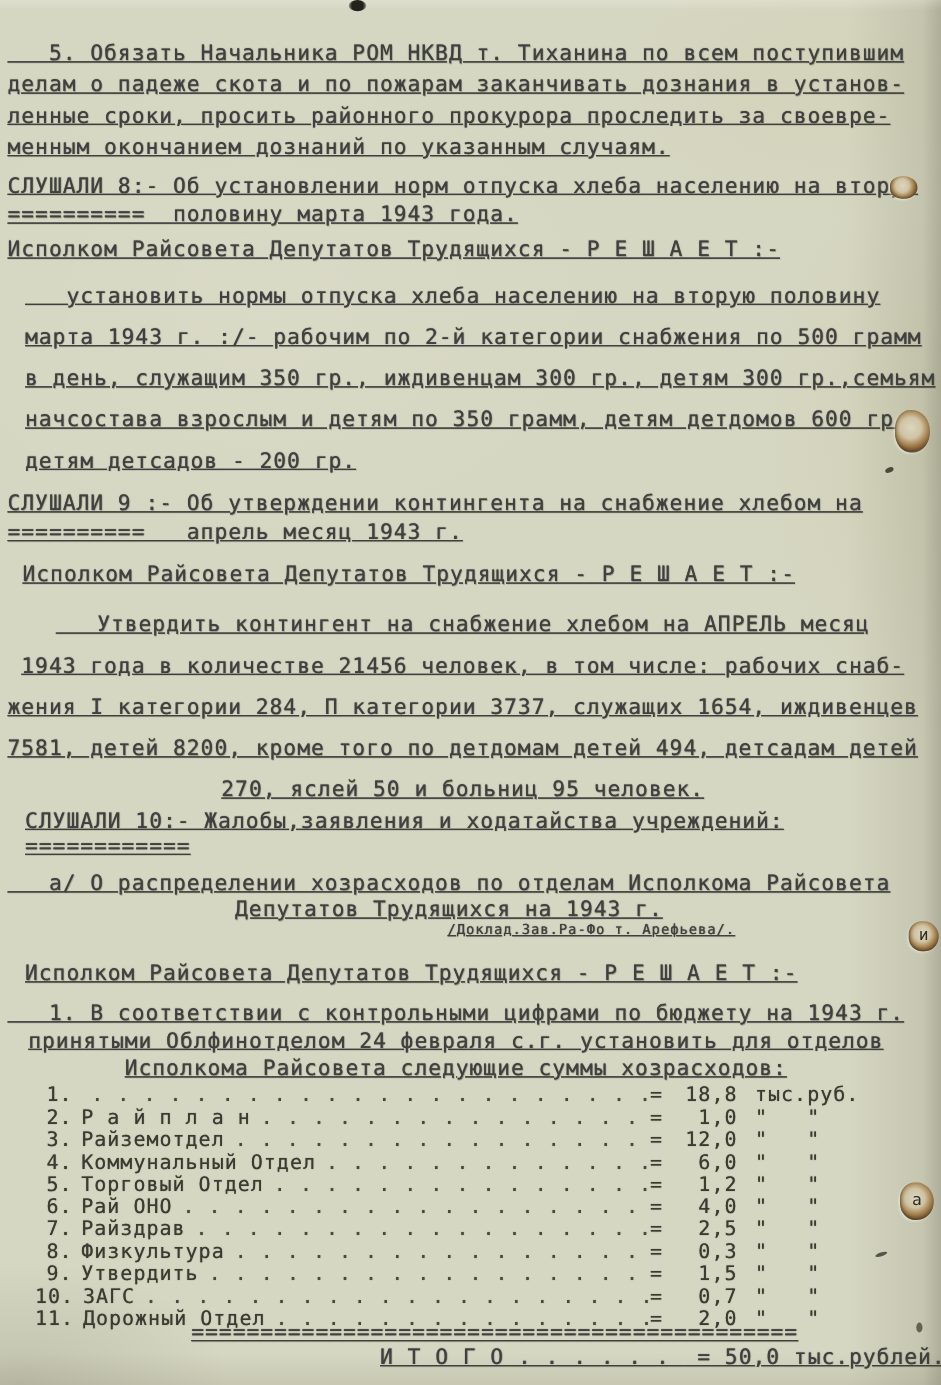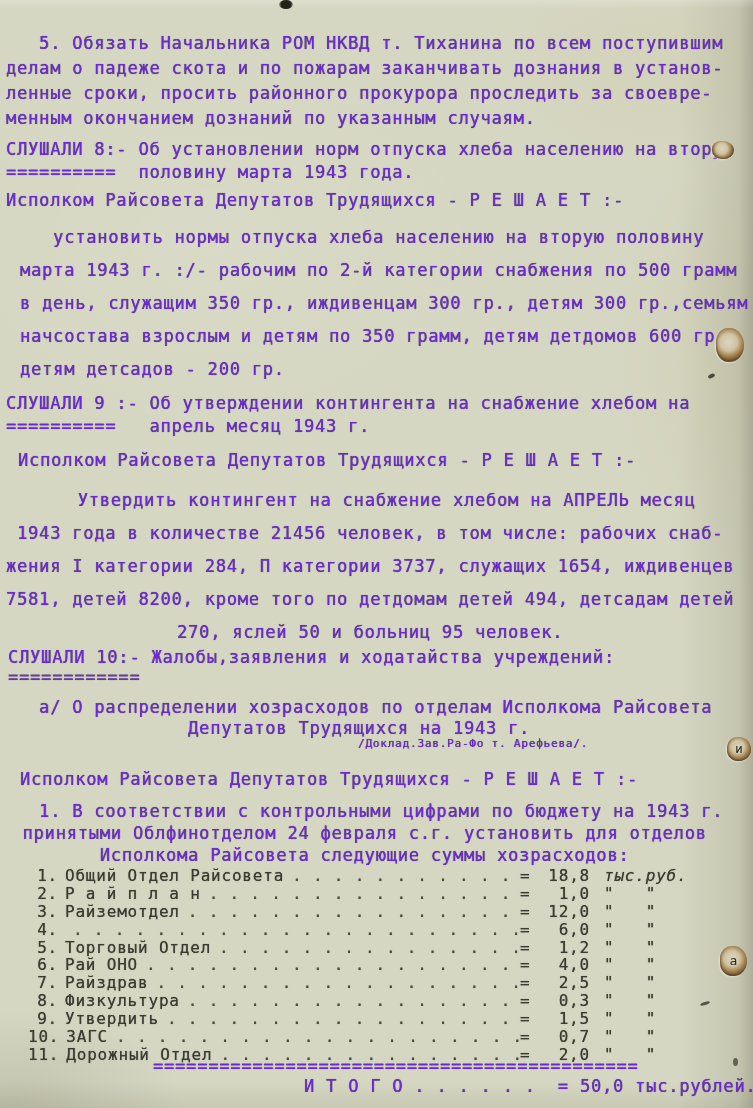--- a/index.html
+++ b/index.html
@@ -15,34 +15,35 @@
       linear-gradient(to right, rgba(255,255,255,0) 90%, rgba(96,94,70,0.14) 98%, rgba(70,68,50,0.28) 100%),
       linear-gradient(to top, rgba(92,90,66,0.12), rgba(92,90,66,0) 26px),
       radial-gradient(ellipse 260px 160px at 88% 6%, rgba(190,170,120,0.10), rgba(190,170,120,0) 70%),
       radial-gradient(ellipse 200px 340px at 99% 32%, rgba(170,150,100,0.10), rgba(170,150,100,0) 70%),
       radial-gradient(ellipse 240px 140px at 2% 100%, rgba(80,80,58,0.16), rgba(80,80,58,0) 70%),
       radial-gradient(ellipse 420px 300px at 28% 22%, rgba(255,255,255,0.08), rgba(255,255,255,0) 70%),
       #d6d7c2;
   }
   .txt{
     position:absolute;white-space:pre;
-    color:#6d28d9;font-size:17px;letter-spacing:0.8px;
+    color:#404040;font-size:17px;letter-spacing:0.8px;
     text-shadow:0 0 0.8px rgba(48,49,40,0.75), 0.6px 0.4px 0.6px rgba(48,49,40,0.30);
+    text-decoration:underline;
   }
   .lh25{line-height:25px;} .lh23{line-height:23px;} .lh33{line-height:33px;}
   .lh21{line-height:21px;text-align:center;} .lh20{line-height:20px;} .lh22{line-height:22px;}
   .table{position:absolute;left:28px;top:866px;width:688px;}
   .t-row{display:flex;align-items:baseline;height:17.9px;font-size:16px;letter-spacing:0.8px;
          color:#3a3b31;text-shadow:0 0 0.8px rgba(48,49,40,0.75);}
   .t-num{flex:0 0 30px;text-align:right;margin-right:7px;white-space:pre;}
   .t-name{white-space:pre;}
   .t-dots{flex:1 1 auto;overflow:hidden;white-space:nowrap;padding:0 8px;opacity:0.9;}
   .t-eq{flex:0 0 18px;white-space:pre;}
   .t-val{flex:0 0 52px;text-align:right;white-space:pre;margin-right:14px;}
-  .t-unit{flex:0 0 112px;white-space:pre;font-style:italic;}
+  .t-unit{flex:0 0 112px;white-space:pre;}
   .hole{position:absolute;border-radius:46% 54% 52% 48%;
     background:radial-gradient(circle at 45% 42%, #dcd6c0 0%, #cfc3a3 34%, #a5824f 56%, #6d4f2c 74%, rgba(107,78,44,0.25) 86%, rgba(107,78,44,0) 100%);
     box-shadow:-1px 1px 2px rgba(255,255,255,0.45), inset 1px -1px 2px rgba(60,45,25,0.45);}
   .hole span{position:absolute;left:50%;top:50%;transform:translate(-50%,-52%);
     font-size:13px;color:#2e2e25;font-family:"DejaVu Sans Mono",monospace;}
   .speck{position:absolute;border-radius:50%;}
 </style>
 </head>
 <body>
 
@@ -61,34 +62,33 @@
 начсостава взрослым и детям по 350 грамм, детям детдомов 600 гр.,
 детям детсадов - 200 гр.</div>
 <div class="txt lh23" style="left:6px;top:392px;">СЛУШАЛИ 9 :- Об утверждении контингента на снабжение хлебом на
 ==========   апрель месяц 1943 г.</div>
 <div class="txt" style="left:18px;top:450px;">Исполком Райсовета Депутатов Трудящихся - Р Е Ш А Е Т :-</div>
 <div class="txt lh33" style="left:6px;top:484px;text-align:center;">   Утвердить контингент на снабжение хлебом на АПРЕЛЬ месяц
 1943 года в количестве 21456 человек, в том числе: рабочих снаб-
 жения I категории 284, П категории 3737, служащих 1654, иждивенцев
 7581, детей 8200, кроме того по детдомам детей 494, детсадам детей
 270, яслей 50 и больниц 95 человек.</div>
-<div class="txt lh20" style="left:8px;top:647px;">СЛУШАЛИ 10:- Жалобы,заявления и ходатайства учреждений:
+<div class="txt lh20" style="left:20px;top:647px;">СЛУШАЛИ 10:- Жалобы,заявления и ходатайства учреждений:
 ============</div>
 <div class="txt lh21" style="left:6px;top:697px;">   а/ О распределении хозрасходов по отделам Исполкома Райсовета
 Депутатов Трудящихся на 1943 г.</div>
 <div class="txt" style="left:358px;top:737px;font-size:11px;">/Доклад.Зав.Ра-Фо т. Арефьева/.</div>
 <div class="txt" style="left:20px;top:769px;">Исполком Райсовета Депутатов Трудящихся - Р Е Ш А Е Т :-</div>
 <div class="txt lh22" style="left:6px;top:800px;text-align:center;">   1. В соответствии с контрольными цифрами по бюджету на 1943 г.
 принятыми Облфинотделом 24 февраля с.г. установить для отделов
 Исполкома Райсовета следующие суммы хозрасходов:</div>
 
 <div class="table">
   <div class="t-row">
     <span class="t-num">1.</span>
-    <span class="t-name">Общий Отдел Райсовета</span>
     <span class="t-dots">. . . . . . . . . . . . . . . . . . . . . . . . . . . . . . . . . . .</span>
     <span class="t-eq">=</span>
     <span class="t-val">18,8</span>
     <span class="t-unit">тыс.руб.</span>
   </div>
   <div class="t-row">
     <span class="t-num">2.</span>
     <span class="t-name">Р а й п л а н</span>
     <span class="t-dots">. . . . . . . . . . . . . . . . . . . . . . . . . . . . . . . . . . .</span>
     <span class="t-eq">=</span>
@@ -98,20 +98,21 @@
   <div class="t-row">
     <span class="t-num">3.</span>
     <span class="t-name">Райземотдел</span>
     <span class="t-dots">. . . . . . . . . . . . . . . . . . . . . . . . . . . . . . . . . . .</span>
     <span class="t-eq">=</span>
     <span class="t-val">12,0</span>
     <span class="t-unit">"   "</span>
   </div>
   <div class="t-row">
     <span class="t-num">4.</span>
+    <span class="t-name">Коммунальный Отдел</span>
     <span class="t-dots">. . . . . . . . . . . . . . . . . . . . . . . . . . . . . . . . . . .</span>
     <span class="t-eq">=</span>
     <span class="t-val">6,0</span>
     <span class="t-unit">"   "</span>
   </div>
   <div class="t-row">
     <span class="t-num">5.</span>
     <span class="t-name">Торговый Отдел</span>
     <span class="t-dots">. . . . . . . . . . . . . . . . . . . . . . . . . . . . . . . . . . .</span>
     <span class="t-eq">=</span>

